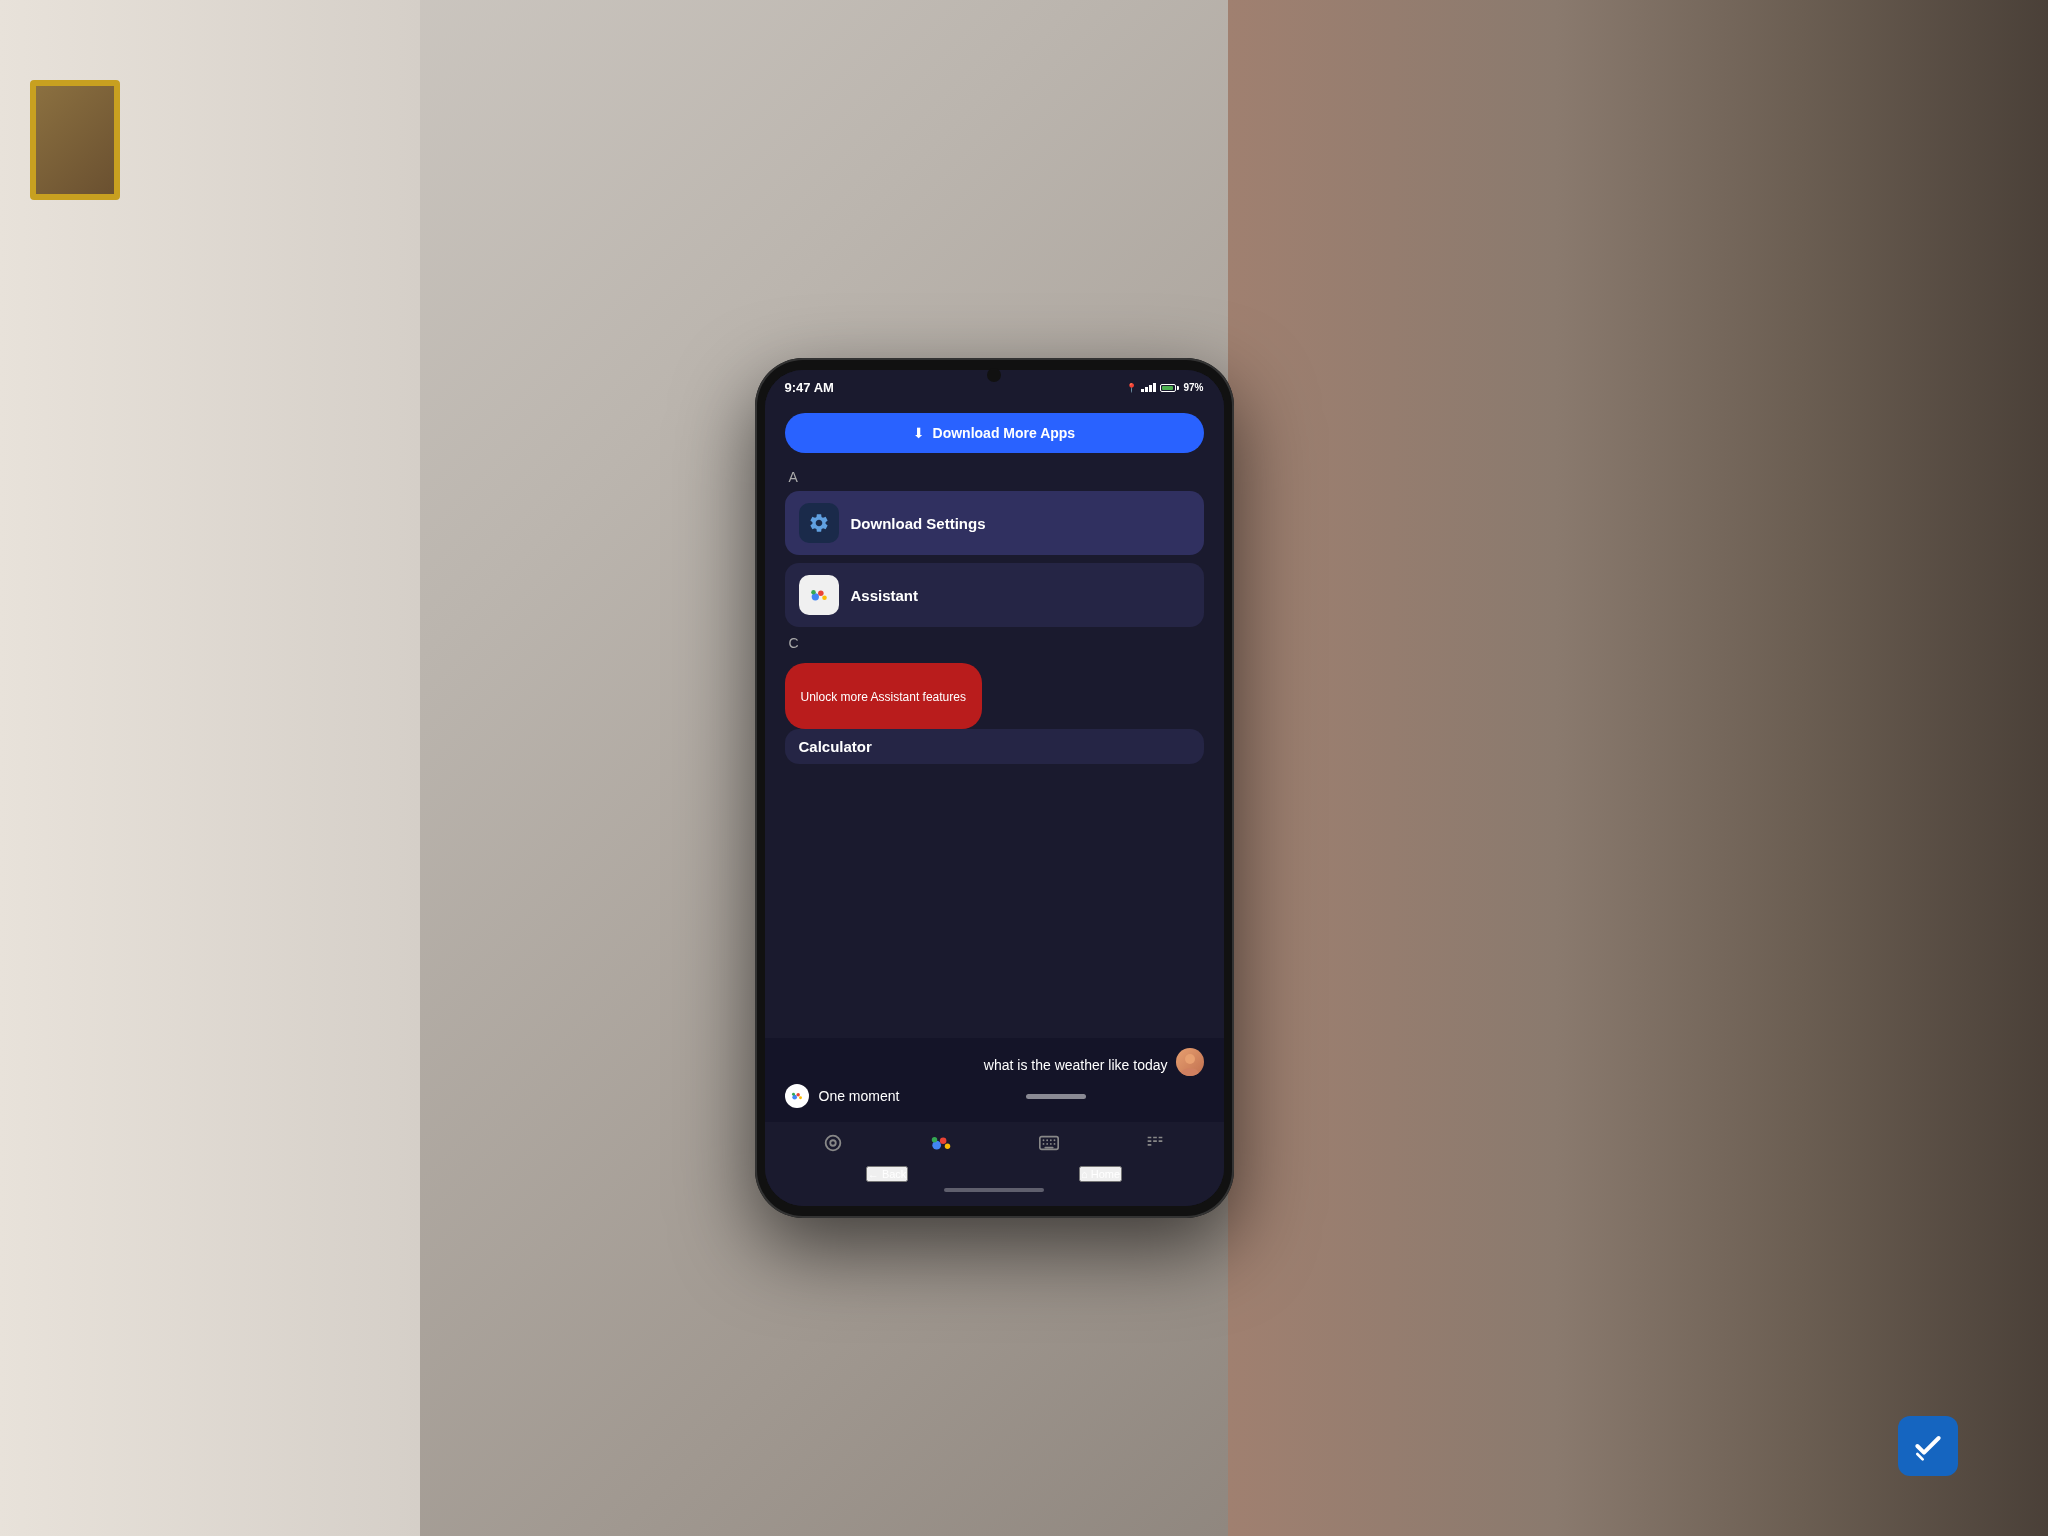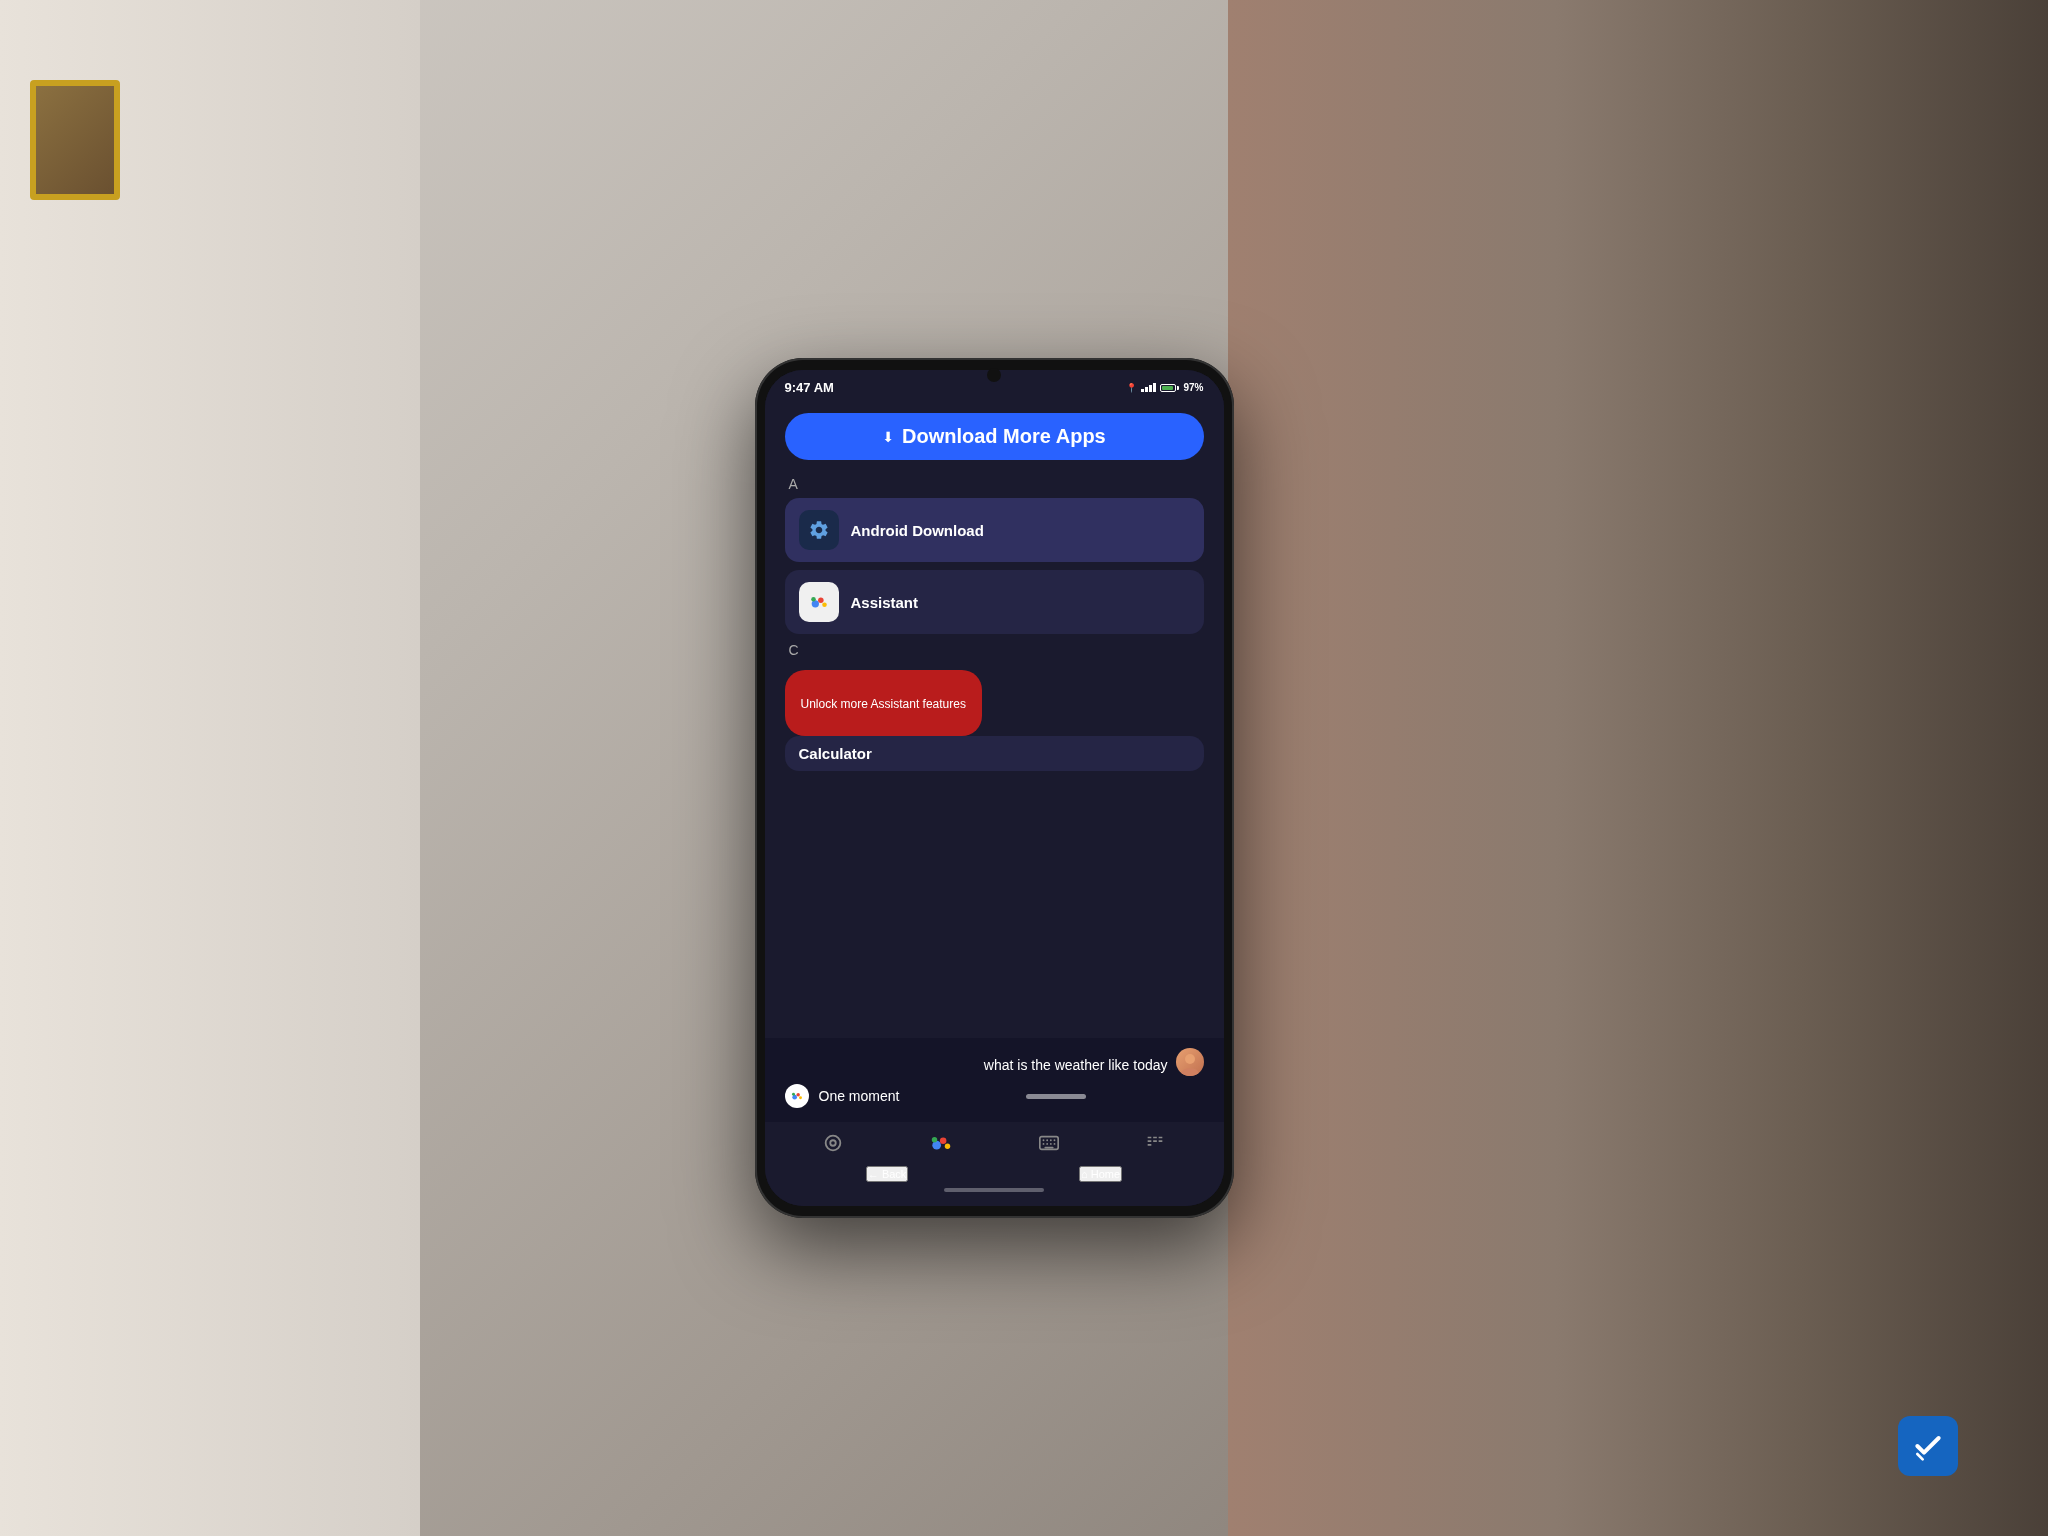--- a/index.html
+++ b/index.html
@@ -178,21 +178,21 @@
       display: flex;
       align-items: center;
       justify-content: center;
       gap: 8px;
       margin-bottom: 16px;
       cursor: pointer;
     }
 
     .download-btn-text {
       color: white;
-      font-size: 20px;
+      font-size: 14px;
       font-weight: 600;
     }
 
     
     .section-letter {
       color: #aaa;
       font-size: 14px;
       font-weight: 500;
       margin-bottom: 6px;
       margin-left: 4px;
@@ -471,21 +471,21 @@
         
         <div class="section-letter">A</div>
 
         
         <div class="app-item highlighted">
           <div class="app-icon settings">
             <svg width="22" height="22" viewBox="0 0 24 24" fill="#60a0e0">
               <path d="M19.14,12.94c0.04-0.3,0.06-0.61,0.06-0.94c0-0.32-0.02-0.64-0.07-0.94l2.03-1.58c0.18-0.14,0.23-0.41,0.12-0.61 l-1.92-3.32c-0.12-0.22-0.37-0.29-0.59-0.22l-2.39,0.96c-0.5-0.38-1.03-0.7-1.62-0.94L14.4,2.81c-0.04-0.24-0.24-0.41-0.48-0.41 h-3.84c-0.24,0-0.43,0.17-0.47,0.41L9.25,5.35C8.66,5.59,8.12,5.92,7.63,6.29L5.24,5.33c-0.22-0.08-0.47,0-0.59,0.22L2.74,8.87 C2.62,9.08,2.66,9.34,2.86,9.48l2.03,1.58C4.84,11.36,4.8,11.69,4.8,12s0.02,0.64,0.07,0.94l-2.03,1.58 c-0.18,0.14-0.23,0.41-0.12,0.61l1.92,3.32c0.12,0.22,0.37,0.29,0.59,0.22l2.39-0.96c0.5,0.38,1.03,0.7,1.62,0.94l0.36,2.54 c0.05,0.24,0.24,0.41,0.48,0.41h3.84c0.24,0,0.44-0.17,0.47-0.41l0.36-2.54c0.59-0.24,1.13-0.56,1.62-0.94l2.39,0.96 c0.22,0.08,0.47,0,0.59-0.22l1.92-3.32c0.12-0.22,0.07-0.47-0.12-0.61L19.14,12.94z M12,15.6c-1.98,0-3.6-1.62-3.6-3.6 s1.62-3.6,3.6-3.6s3.6,1.62,3.6,3.6S13.98,15.6,12,15.6z"></path>
             </svg>
           </div>
-          <span class="app-name">Android Download</span>
+          <span class="app-name">Download Settings</span>
         </div>
 
         
         <div class="app-item">
           <div class="app-icon assistant">
 
             <svg width="22" height="22" viewBox="0 0 24 24">
               <circle cx="8" cy="14" r="4" fill="#4285f4"></circle>
               <circle cx="14" cy="10" r="3" fill="#ea4335"></circle>
               <circle cx="18" cy="15" r="2.5" fill="#fbbc05"></circle>

